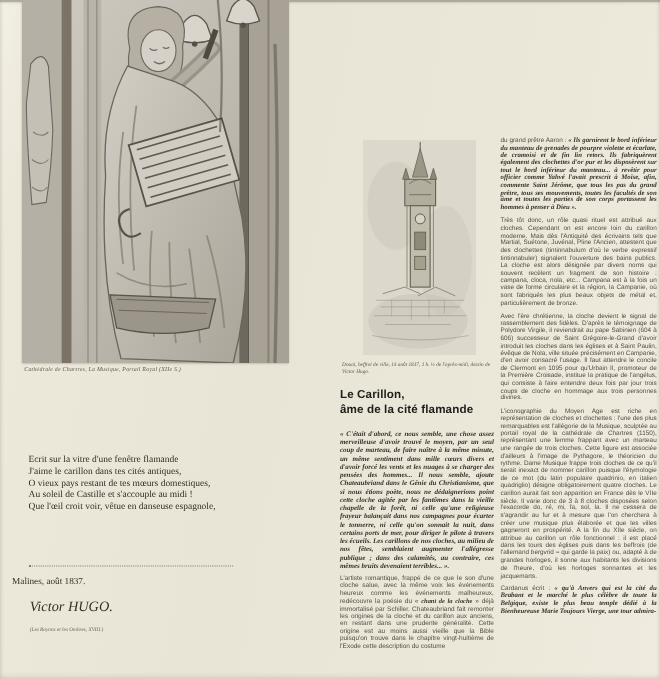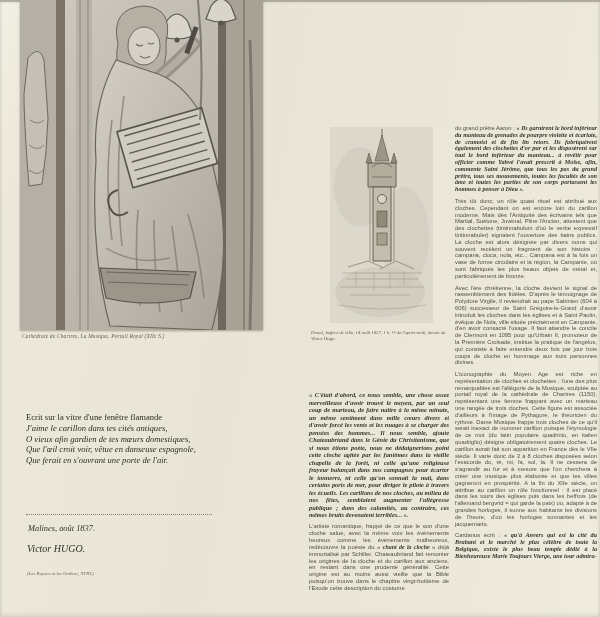--- a/index.html
+++ b/index.html
@@ -13,26 +13,26 @@
   .edge-top{position:absolute;left:0;top:0;width:600px;height:2px;background:rgba(110,105,92,.35);}
   
   .photo{position:absolute;left:20px;top:0;width:243px;height:330px;overflow:hidden;
     box-shadow:0 1px 2px rgba(60,58,50,.4);}
   .photo svg{display:block;width:100%;height:100%;}
   .photo-caption{position:absolute;left:22px;top:333px;width:250px;
     font-family:"Liberation Serif",serif;font-style:italic;font-size:5.4px;color:#5d594f;letter-spacing:.2px;}
   .poem{position:absolute;left:26px;top:412px;width:268px;
     font-family:"Liberation Serif",serif;font-size:8.6px;line-height:10.8px;color:#2f2c26;}
   .poem .lead{font-style:normal;}
-  .poem .v{font-style:italic;display:block;}
+  .poem .v{display:block;}
   .rule{position:absolute;left:26px;top:514px;width:186px;border-top:1px dotted #837e71;}
-  .place{position:absolute;left:28px;top:524px;font-family:"Liberation Serif",serif;
-    font-style:italic;font-size:8.4px;color:#33302a;}
+  .place{position:absolute;left:11px;top:524px;font-family:"Liberation Serif",serif;
+    font-size:8.4px;color:#33302a;}
   .author{position:absolute;left:27px;top:543px;font-family:"Liberation Serif",serif;
-    font-style:italic;font-size:10px;color:#33302a;}
+    font-style:italic;font-size:13px;color:#33302a;}
   .source{position:absolute;left:27px;top:571px;font-family:"Liberation Serif",serif;
     font-style:italic;font-size:4.8px;color:#6a665b;}
   
   .drawing{position:absolute;left:330px;top:127px;width:103px;height:196px;overflow:hidden;}
   .drawing svg{display:block;width:100%;height:100%;}
   .drawing-caption{position:absolute;left:311px;top:330px;width:136px;
     font-family:"Liberation Serif",serif;font-style:italic;font-size:4.8px;line-height:6px;color:#5d594f;}
   .headline{position:absolute;left:309px;top:353px;width:142px;
     font-family:"Liberation Sans",sans-serif;font-weight:bold;font-size:10.6px;line-height:12.5px;color:#1e1d1a;letter-spacing:.1px;}
   .mid-quote{position:absolute;left:309px;top:391px;width:140px;
@@ -119,23 +119,23 @@
 
       <path d="M178,0 q6,60 2,120" stroke="#3f3c36" stroke-width="2" fill="none" opacity=".5"></path>
       <path d="M230,40 q4,120 0,290" stroke="#4a463f" stroke-width="3" fill="none" opacity=".45"></path>
     </svg>
   </figure>
   <figcaption class="photo-caption">Cathédrale de Chartres, La Musique, Portail Royal (XIIe S.)</figcaption>
 
   <div class="poem">
     <span class="lead">Ecrit sur la vitre d'une fenêtre flamande</span>
     <span class="v">J'aime le carillon dans tes cités antiques,</span>
-    <span class="v">O vieux afin gardien de tes mœurs domestiques,</span>
+    <span class="v">O vieux pays restant de tes mœurs domestiques,</span>
+    <span class="v">Au soleil de Castille et s'accouple au midi !</span>
     <span class="v">Que l'œil croit voir, vêtue en danseuse espagnole,</span>
-    <span class="v">Que ferait en s'ouvrant une porte de l'air.</span>
   </div>
   <div class="rule"></div>
   <div class="place">Malines, août 1837.</div>
   <div class="author">Victor HUGO.</div>
   <div class="source">(Les Rayons et les Ombres, XVIII.)</div>
 
   <figure class="drawing" style="margin:0">
     <svg viewBox="0 0 103 196" preserveAspectRatio="none">
       <rect width="103" height="196" fill="#dcd8cc"></rect>
       <ellipse cx="30" cy="60" rx="26" ry="40" fill="#c9c5b8" opacity=".5"></ellipse>
@@ -157,20 +157,24 @@
       <line x1="64" y1="60" x2="64" y2="134" stroke="#84806f" stroke-width=".8"></line>
 
       <path d="M18,140 l20,-6 l14,6 M50,142 l16,-8 l18,8" fill="none" stroke="#7d7868" stroke-width=".9" opacity=".8"></path>
       <path d="M12,146 h80 M16,152 h72 M10,160 h84 M20,168 h60" stroke="#8d8877" stroke-width=".8" fill="none" opacity=".55"></path>
       <path d="M26,146 v14 M44,146 v18 M60,146 v16 M74,146 v12" stroke="#8d8877" stroke-width=".7" fill="none" opacity=".5"></path>
       <path d="M8,178 q44,8 88,0" stroke="#97927f" stroke-width="1" fill="none" opacity=".5"></path>
     </svg>
   </figure>
   <figcaption class="drawing-caption">Douai, beffroi de ville, 14 août 1837, 1 h. ½ de l'après-midi, dessin de Victor Hugo.</figcaption>
 
+  <h1 class="headline" style="margin:0">
+    <span>Le Carillon,</span><br>
+    <span>âme de la cité flamande</span>
+  </h1>
 
   <div class="mid-quote">« C'était d'abord, ce nous semble, une chose assez merveilleuse d'avoir trouvé le moyen, par un seul coup de marteau, de faire naître à la même minute, un même sentiment dans mille cœurs divers et d'avoir forcé les vents et les nuages à se charger des pensées des hommes... Il nous semble, ajoute Chateaubriand dans le Génie du Christianisme, que si nous étions poète, nous ne dédaignerions point cette cloche agitée par les fantômes dans la vieille chapelle de la forêt, ni celle qu'une religieuse frayeur balançait dans nos campagnes pour écarter le tonnerre, ni celle qu'on sonnait la nuit, dans certains ports de mer, pour diriger le pilote à travers les écueils. Les carillons de nos cloches, au milieu de nos fêtes, semblaient augmenter l'allégresse publique ; dans des calamités, au contraire, ces mêmes bruits devenaient terribles... ».</div>
 
   <div class="mid-para">
     <span>L'artiste romantique, frappé de ce que le son d'une cloche salue, avec la même voix les événements heureux comme les événements malheureux, redécouvre la poésie du « </span><span class="q">chant de la cloche</span><span> » déjà immortalisé par Schiller. Chateaubriand fait remonter les origines de la cloche et du carillon aux anciens, en restant dans une prudente généralité. Cette origine est au moins aussi vieille que la Bible puisqu'on trouve dans le chapitre vingt-huitième de l'Exode cette description du costume</span>
   </div>
 
   <div class="right-col">
     <p><span>du grand prêtre Aaron : </span><span class="q">« Ils garnirent le bord inférieur du manteau de grenades de pourpre violette et écarlate, de cramoisi et de fin lin retors. Ils fabriquèrent également des clochettes d'or pur et les disposèrent sur tout le bord inférieur du manteau... à revêtir pour officier comme Yahvé l'avait prescrit à Moïse, afin, commente Saint Jérôme, que tous les pas du grand prêtre, tous ses mouvements, toutes les facultés de son âme et toutes les parties de son corps portassent les hommes à penser à Dieu ».</span></p>
     <p>Très tôt donc, un rôle quasi rituel est attribué aux cloches. Cependant on est encore loin du carillon moderne. Mais dès l'Antiquité des écrivains tels que Martial, Suétone, Juvénal, Pline l'Ancien, attestent que des clochettes (tintinnabulum d'où le verbe expressif tintinnabuler) signalent l'ouverture des bains publics. La cloche est alors désignée par divers noms qui souvent recèlent un fragment de son histoire : campana, cloca, nola, etc... Campana est à la fois un vase de forme circulaire et la région, la Campanie, où sont fabriqués les plus beaux objets de métal et, particulièrement de bronze.</p>

